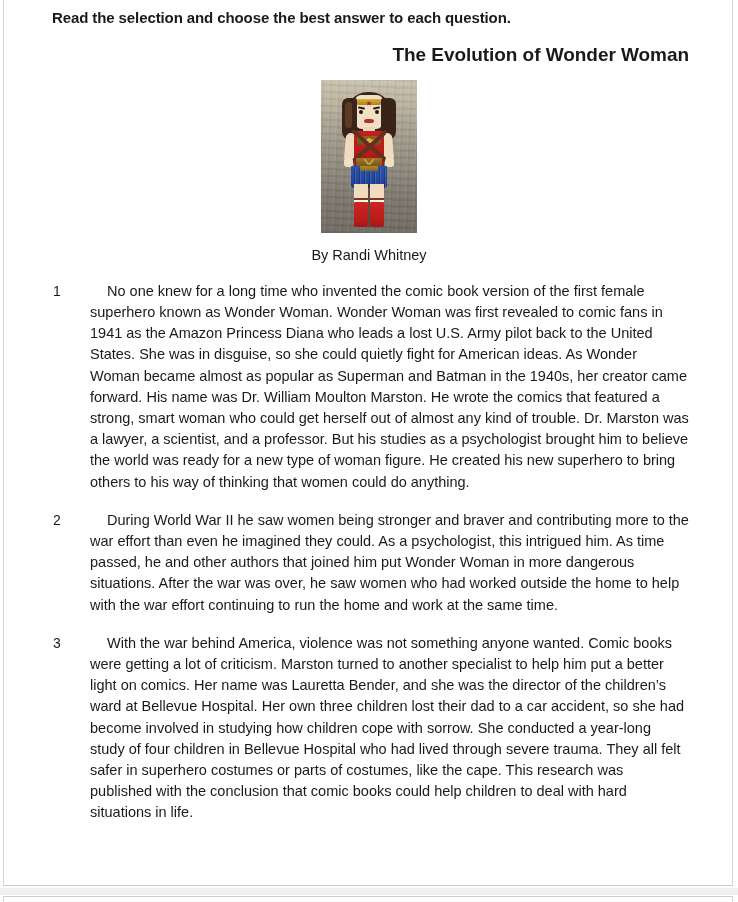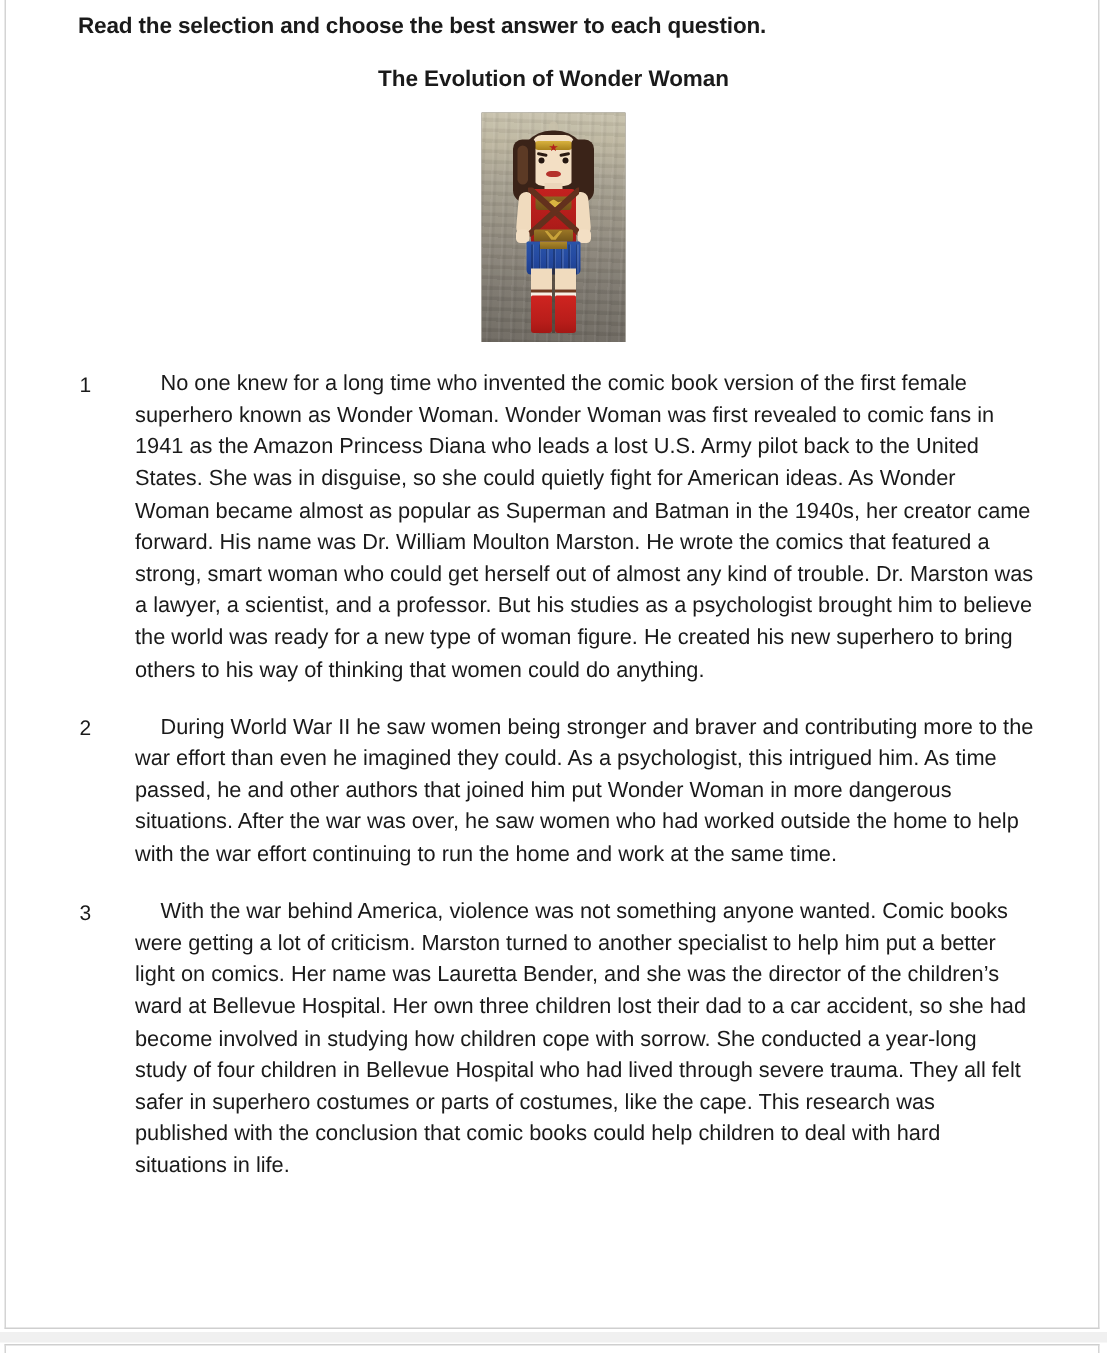--- a/index.html
+++ b/index.html
@@ -69,23 +69,23 @@
 
   .instruction {
     font-size: 15px;
     font-weight: bold;
     line-height: 1.25;
     margin: 9px 0 0 3px;
     letter-spacing: -0.1px;
   }
 
   .article-title {
-    font-size: 15px;
+    font-size: 19px;
     font-weight: bold;
-    text-align: center;
+    text-align: right;
     margin: 16px 0 0 0;
     letter-spacing: -0.05px;
   }
 
   
   .figure {
     margin: 14px 0 0 0;
     text-align: center;
   }
   .photo {
@@ -434,20 +434,21 @@
             <div class="leg-r"></div>
             <div class="trim-l"></div>
             <div class="trim-r"></div>
             <div class="boot-l"></div>
             <div class="boot-r"></div>
             <div class="boot-gap"></div>
           </div>
         </div>
       </div>
 
+      <div class="byline">By Randi Whitney</div>
 
       <div class="passage" id="passage">
           <div class="para"><span class="para-num">1</span><span class="para-body"><span class="indent"></span><span>No one knew for a long time who invented the comic book version of the first female superhero known as Wonder Woman. Wonder Woman was first revealed to comic fans in 1941 as the Amazon Princess Diana who leads a lost U.S. Army pilot back to the United States. She was in disguise, so she could quietly fight for American ideas. As Wonder Woman became almost as popular as Superman and Batman in the 1940s, her creator came forward.  His name was Dr. William Moulton Marston. He wrote the comics that featured a strong, smart woman who could get herself out of almost any kind of trouble. Dr. Marston was a lawyer, a scientist, and a professor. But his studies as a psychologist brought him to believe the world was ready for a new type of woman figure. He created his new superhero to bring others to his way of thinking that women could do anything.</span></span></div>
           <div class="para"><span class="para-num">2</span><span class="para-body"><span class="indent"></span><span>During World War II he saw women being stronger and braver and contributing more to the war effort than even he imagined they could. As a psychologist, this </span><span class="u">intrigued</span><span> him. As time passed, he and other authors that joined him put Wonder Woman in more dangerous situations. After the war was over, he saw women who had worked outside the home to help with the war effort continuing to run the home and work at the same time.</span></span></div>
           <div class="para"><span class="para-num">3</span><span class="para-body"><span class="indent"></span><span>With the war behind America, violence was not something anyone wanted. Comic books were getting a lot of criticism. Marston turned to another specialist to help him put a better light on comics. Her name was Lauretta Bender, and she was the director of the children’s ward at Bellevue Hospital. Her own three children lost their dad to a car accident, so she had become involved in studying how children cope with sorrow. She conducted a year-long study of four children in Bellevue Hospital who had lived through severe trauma. They all felt safer in superhero costumes or parts of costumes, like the cape. This research was published with the conclusion that comic books could help children to deal with hard situations in life.</span></span></div>
         </div>
 
     </div>
   </div>
 

